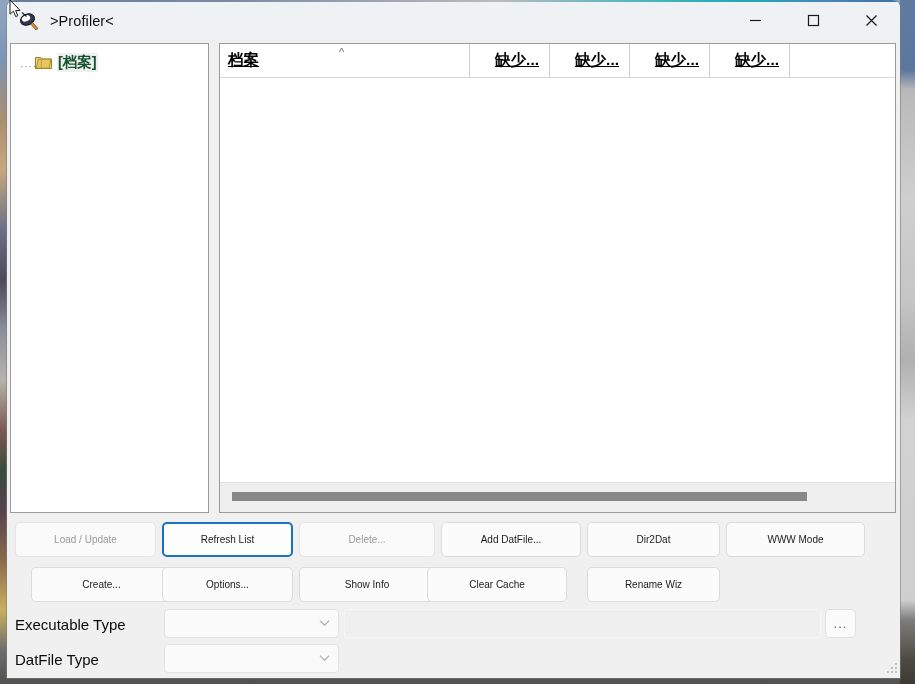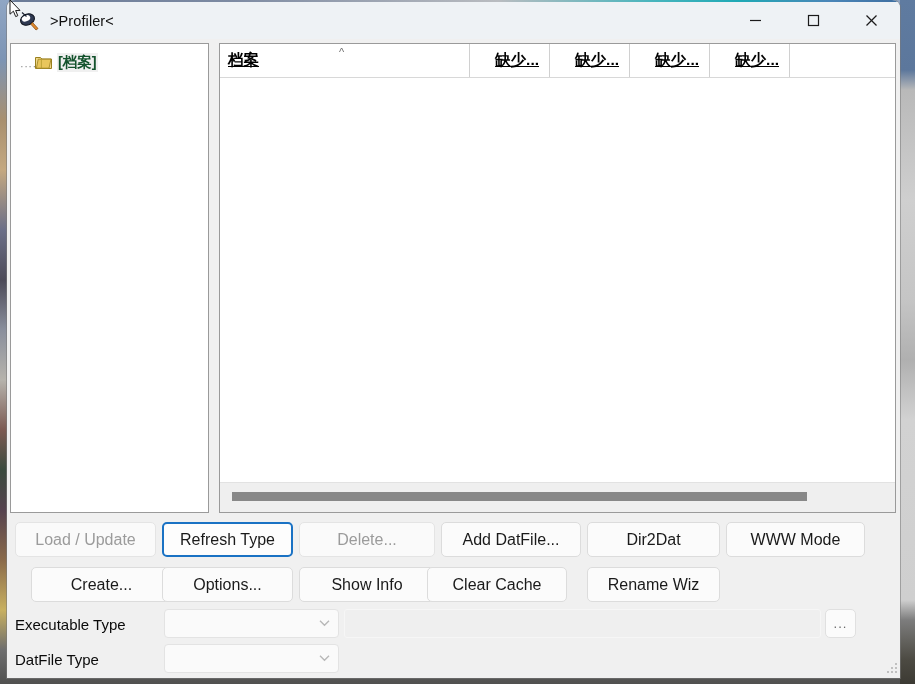--- a/index.html
+++ b/index.html
@@ -213,21 +213,21 @@
   #btn-row-1 { top: 483px; }
   #btn-row-2 { top: 528px; }
   .btn {
     position: absolute;
     height: 35px;
     box-sizing: border-box;
     background: #fbfbfb;
     border: 1px solid #dcdcdc;
     border-radius: 5px;
     color: #1a1a1a;
-    font-size: 16px;
+    font-size: 10px;
     display: flex;
     align-items: center;
     justify-content: center;
     white-space: nowrap;
     user-select: none;
   }
   .btn.disabled {
     color: #9b9b9b;
     background: #fafafa;
     border-color: #e4e4e4;
@@ -393,21 +393,21 @@
 
       <div id="list-body"></div>
 
       <div id="hscroll-track">
         <div id="hscroll-thumb"></div>
       </div>
     </div>
 
     <div class="btn-row" id="btn-row-1">
       <div class="btn disabled" style="left:8px;width:141px">Load / Update</div>
-      <div class="btn focused" style="left:155px;width:131px">Refresh Type</div>
+      <div class="btn focused" style="left:155px;width:131px">Refresh List</div>
       <div class="btn disabled" style="left:292px;width:136px">Delete...</div>
       <div class="btn" style="left:434px;width:140px">Add DatFile...</div>
       <div class="btn" style="left:580px;width:133px">Dir2Dat</div>
       <div class="btn" style="left:719px;width:139px">WWW Mode</div>
     </div>
 
     <div class="btn-row" id="btn-row-2">
       <div class="btn" style="left:24px;width:141px">Create...</div>
       <div class="btn" style="left:155px;width:131px">Options...</div>
       <div class="btn" style="left:292px;width:136px">Show Info</div>

